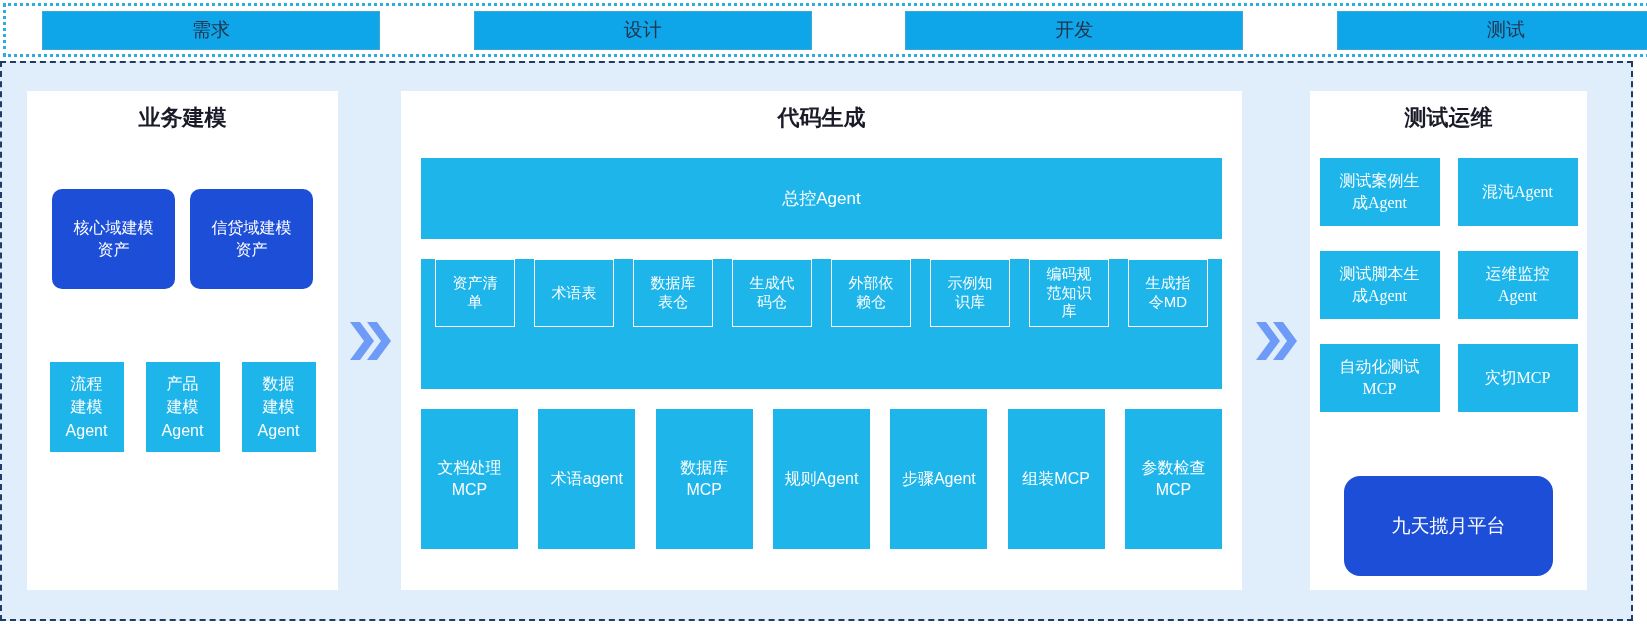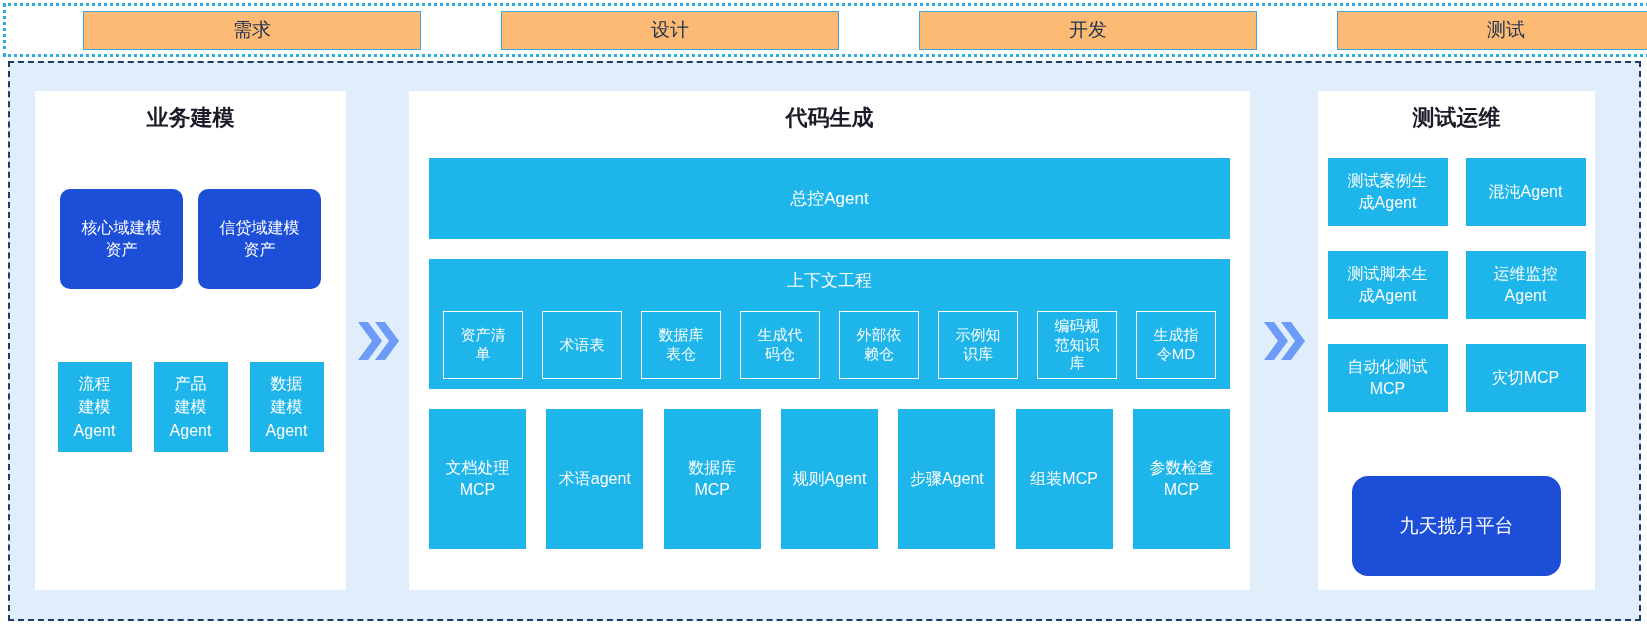--- a/index.html
+++ b/index.html
@@ -15,29 +15,29 @@
   .top-strip {
     position: absolute; left: 3px; top: 3px;
     width: 1633px; height: 48px;
     border: 3px dotted #2BACE2;
     background: #ffffff;
     display: flex; align-items: center; justify-content: space-between;
     padding: 0 36px; box-sizing: content-box;
   }
   .stage-box {
     width: 336px; height: 37px;
-    background: #fdba74;
+    background: #0ea5e9;
     border: 1px solid #3FA6D9;
     display: flex; align-items: center; justify-content: center;
-    font-size: 19px; color: #22354F; margin-left: 41px;
+    font-size: 19px; color: #22354F;
   }
 
   
   .main {
-    position: absolute; left: 8px; top: 61px;
+    position: absolute; left: 0; top: 61px;
     width: 1633px; height: 560px;
     border: 2px dashed #1F3C68;
     background: #DFEEFA;
     box-sizing: border-box;
     display: flex;
     padding: 28px 44px 29px 25px;
   }
   .panel { background: #ffffff; height: 499px; box-sizing: border-box; }
   .panel-title {
     text-align: center; font-size: 22px; font-weight: bold;
@@ -87,21 +87,21 @@
   .mcp-row { display: flex; justify-content: space-between; margin: 20px 20px 0; }
   .mcp-box {
     width: 97px; height: 140px;
     display: flex; align-items: center; justify-content: center;
     font-size: 16px; line-height: 1.4;
   }
 
   
   .test-grid {
     display: flex; flex-wrap: wrap; justify-content: center;
-    gap: 25px 18px; margin-top: 27px; padding: 0 8px;
+    gap: 25px 18px; margin-top: 27px; padding: 0 8px; font-family: Liberation Serif, serif;
   }
   .test-box {
     width: 120px; height: 68px;
     display: flex; align-items: center; justify-content: center;
     font-size: 16px; line-height: 1.35;
   }
   .platform-box {
     width: 209px; height: 100px; border-radius: 16px;
     display: flex; align-items: center; justify-content: center;
     font-size: 19px; margin: 64px auto 0;
@@ -148,21 +148,20 @@
       <path d="M18 0 h10 l14 19 l-14 19 h-10 l14 -19 Z" fill="#6E9BF7"></path>
     </svg>
   </div>
 
   <div class="panel middle-panel">
     <div class="panel-title">代码生成</div>
 
     <div class="master-bar cyan">总控Agent</div>
 
     <div class="context-box cyan">
-      <div class="context-title">上下文工程</div>
       <div class="context-items">
         <div class="context-item box-label">资产清
 单</div>
         <div class="context-item box-label">术语表</div>
         <div class="context-item box-label">数据库
 表仓</div>
         <div class="context-item box-label">生成代
 码仓</div>
         <div class="context-item box-label">外部依
 赖仓</div>

